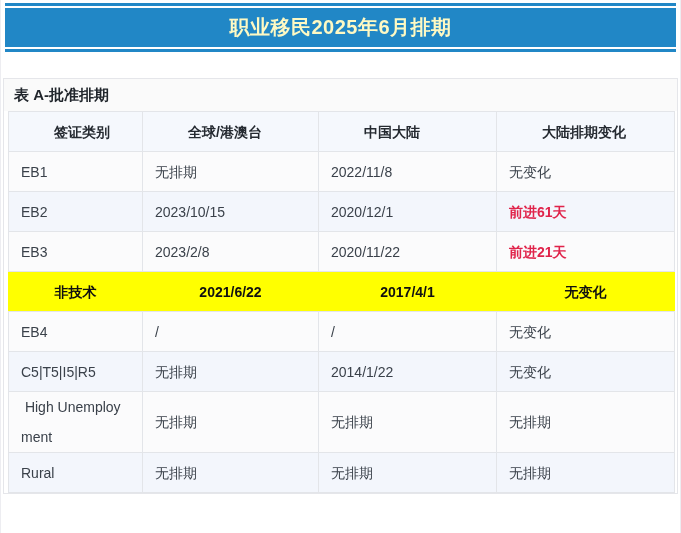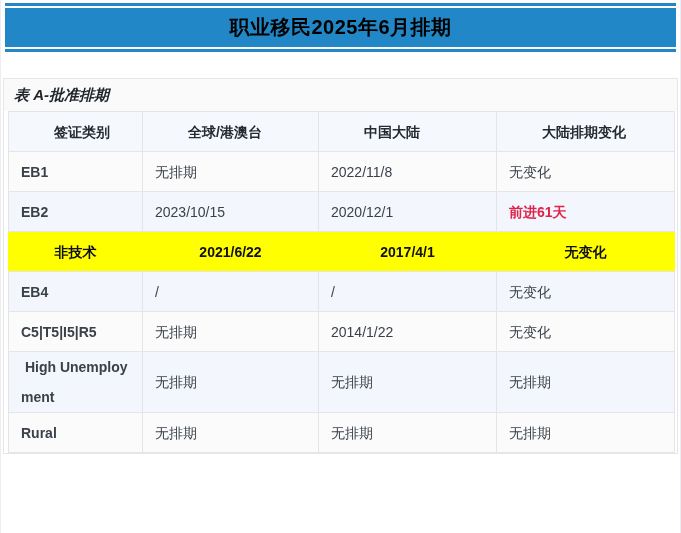--- a/index.html
+++ b/index.html
@@ -15,34 +15,34 @@
     padding-top: 3px;
   }
   
   .title-block { margin: 0 4px; }
   .title-rule { height: 3px; background: var(--accent, #2187c6); }
   .title-rule.top { margin-bottom: 2px; }
   .title-rule.bottom { margin-top: 2px; }
   .title-bar {
     height: 39px; line-height: 39px;
     background: var(--accent, #2187c6);
-    color: #000000; font-size: 20px; font-weight: bold;
+    color: #fef9c3; font-size: 20px; font-weight: bold;
     text-align: center; letter-spacing: 0.5px;
   }
   
   .card {
     margin: 26px 2px 0 2px;
     border: 1px solid #e5e6ea;
     background: #ffffff;
   }
   .card-title {
     height: 32px; line-height: 32px;
     background: #fafafa;
     padding: 0 10px;
-    font-size: 15px; font-weight: bold; color: #21262c; font-style: italic;
+    font-size: 15px; font-weight: bold; color: #21262c;
   }
   .table-wrap { padding: 0 4px; }
   table {
     border-collapse: collapse; table-layout: fixed;
     width: 666px; font-size: 14px;
   }
   th, td {
     border: 1px solid #e3e5e9;
     padding: 0 12px; height: 40px; line-height: 30px;
     vertical-align: middle; text-align: left;
@@ -51,21 +51,21 @@
   th {
     font-weight: bold; color: #252a31;
     background: #f5f8fd;
     padding-left: 45px;
   }
   tbody tr { background: #fbfbfc; color: #3a414a; }
   tbody tr:nth-child(even) { background: #f3f6fc; }
   tbody tr.highlight { background: var(--highlight, #ffff00); font-weight: bold; color: #101010; }
   tbody tr.highlight td { border-left-color: var(--highlight, #ffff00); border-right-color: var(--highlight, #ffff00); text-align: center; }
   td.advance { color: var(--advance, #e0234a); font-weight: bold; margin-left: 38px; }
-  td.cat { word-break: break-all; font-weight: bold; }
+  td.cat { word-break: break-all; }
 </style>
 </head>
 <body>
 
 <div class="page">
 
   <div class="title-block">
     <div class="title-rule top"></div>
     <div class="title-bar">职业移民2025年6月排期</div>
     <div class="title-rule bottom"></div>
@@ -95,20 +95,26 @@
     <td>无排期</td>
     <td>2022/11/8</td>
     <td>无变化</td>
   </tr>
             <tr>
     <td class="cat">EB2</td>
     <td>2023/10/15</td>
     <td>2020/12/1</td>
     <td class="advance">前进61天</td>
   </tr>
+            <tr>
+    <td class="cat">EB3</td>
+    <td>2023/2/8</td>
+    <td>2020/11/22</td>
+    <td class="advance">前进21天</td>
+  </tr>
             <tr class="highlight">
     <td class="cat">非技术</td>
     <td>2021/6/22</td>
     <td>2017/4/1</td>
     <td>无变化</td>
   </tr>
             <tr>
     <td class="cat">EB4</td>
     <td>/</td>
     <td>/</td>

